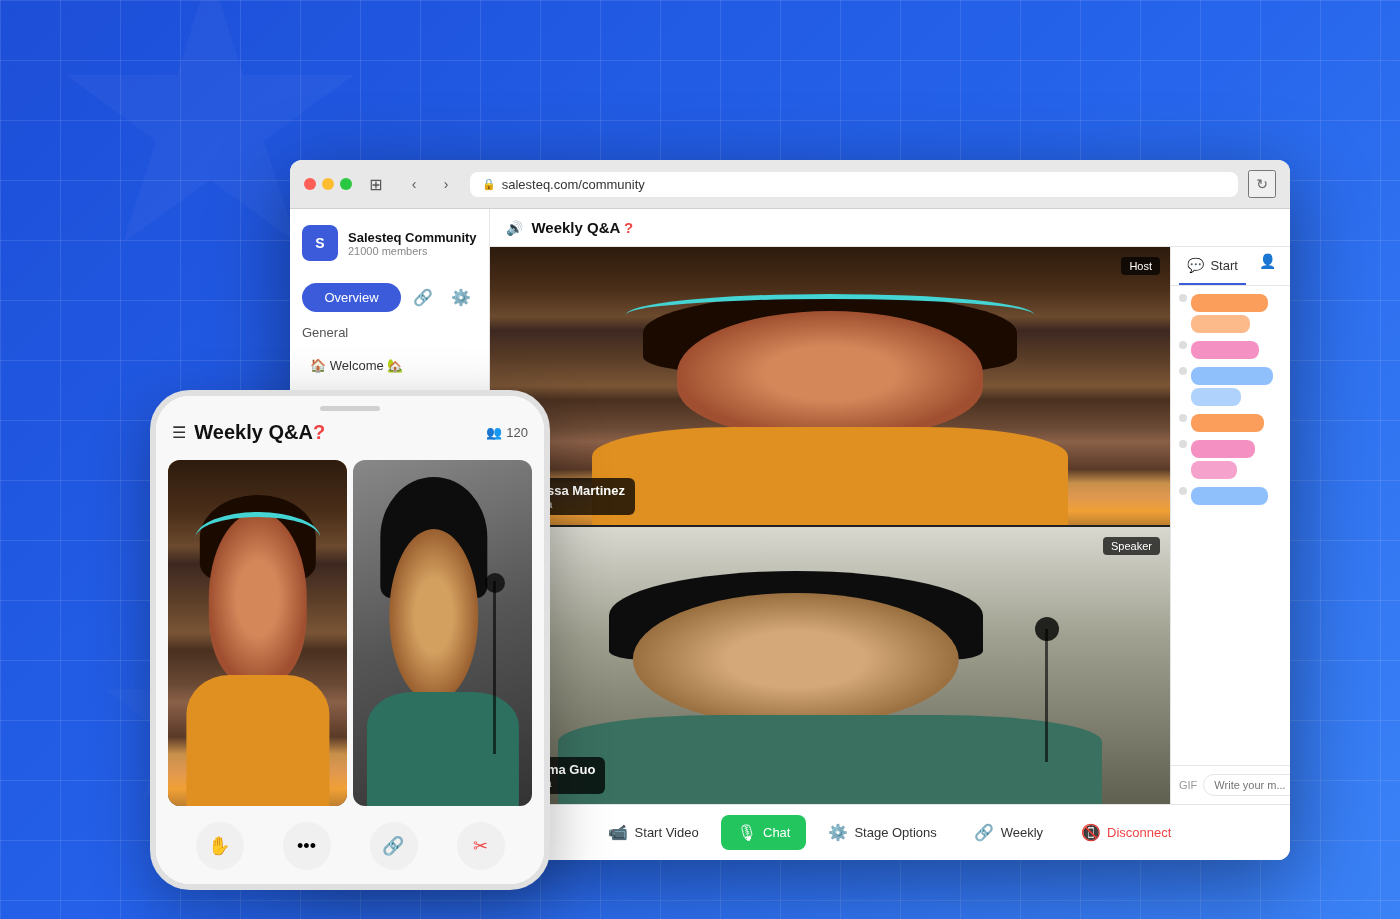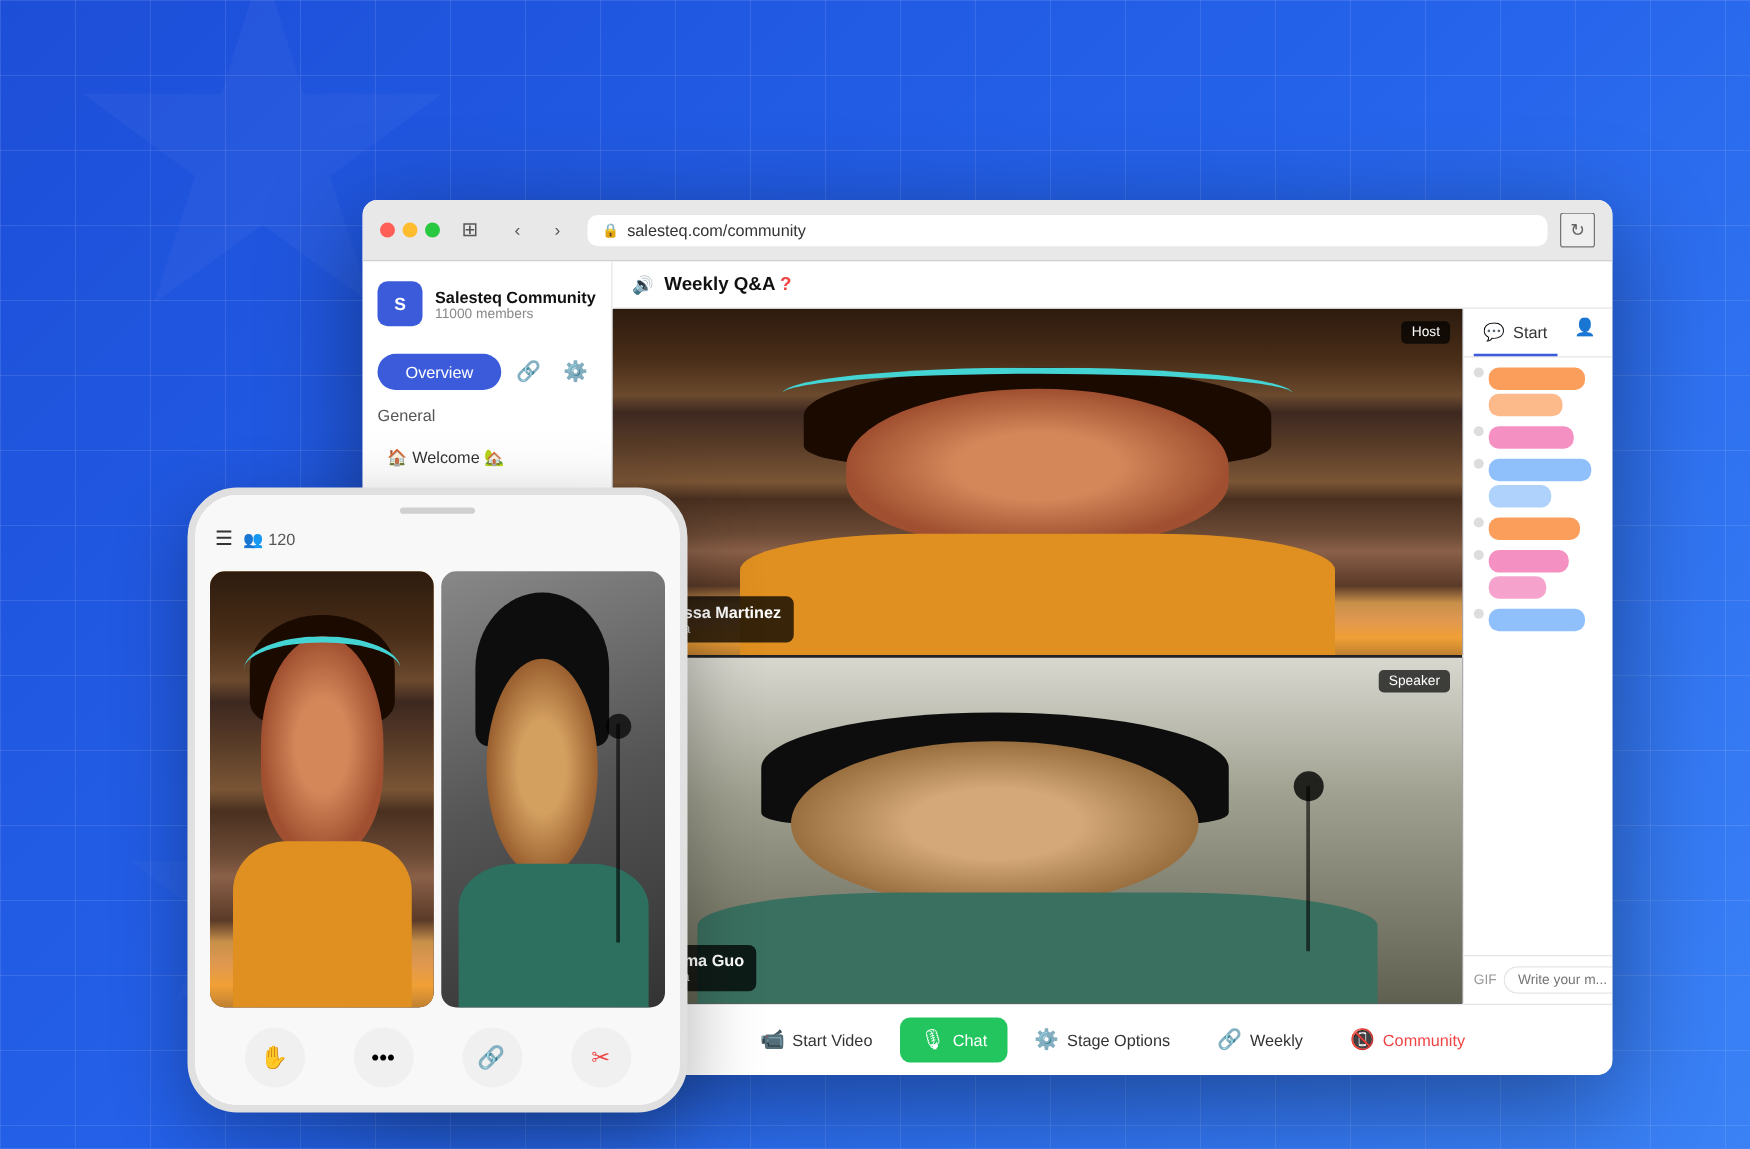--- a/index.html
+++ b/index.html
@@ -556,20 +556,23 @@
   <div class="bg-shape bg-star2"></div>
 </div>
 
 <div class="phone-mockup">
   <div class="phone-inner">
     <div class="phone-notch-bar">
       <div class="phone-notch"></div>
     </div>
     <div class="phone-header">
       <span class="hamburger">☰</span>
+      <span class="phone-title">
+        <span>Weekly Q&amp;A</span><span class="phone-question">?</span>
+      </span>
       <div class="phone-members">
         <span>👥</span>
         <span>120</span>
       </div>
     </div>
     <div class="phone-videos">
       <div class="phone-video phone-video-1">
         <div class="bookshelf-sim"></div>
         <div class="hair-sim-1"></div>
         <div class="face-sim-1"></div>
@@ -616,21 +619,21 @@
 
   <div class="browser-body">
 
     <div class="sidebar">
       <div class="community-header">
         <div class="community-logo">
           <span>S</span>
         </div>
         <div>
           <div class="community-name">Salesteq Community</div>
-          <div class="community-members">11000 members</div>
+          <div class="community-members">21000 members</div>
         </div>
       </div>
       <div class="sidebar-buttons">
         <button class="overview-btn">Overview</button>
         <div class="icon-btn">🔗</div>
         <div class="icon-btn">⚙️</div>
       </div>
       <div class="sidebar-section">General</div>
       <div class="sidebar-item">
         <span>🏠 Welcome 🏡</span>
@@ -763,18 +766,18 @@
         <button class="toolbar-btn">
           <span class="toolbar-btn-icon">⚙️</span>
           <span>Stage Options</span>
         </button>
         <button class="toolbar-btn">
           <span class="toolbar-btn-icon">🔗</span>
           <span>Weekly</span>
         </button>
         <button class="toolbar-btn toolbar-btn-disconnect">
           <span class="toolbar-btn-icon">📵</span>
-          <span>Community</span>
+          <span>Disconnect</span>
         </button>
       </div>
     </div>
   </div>
 </div>
 
 </body></html>

